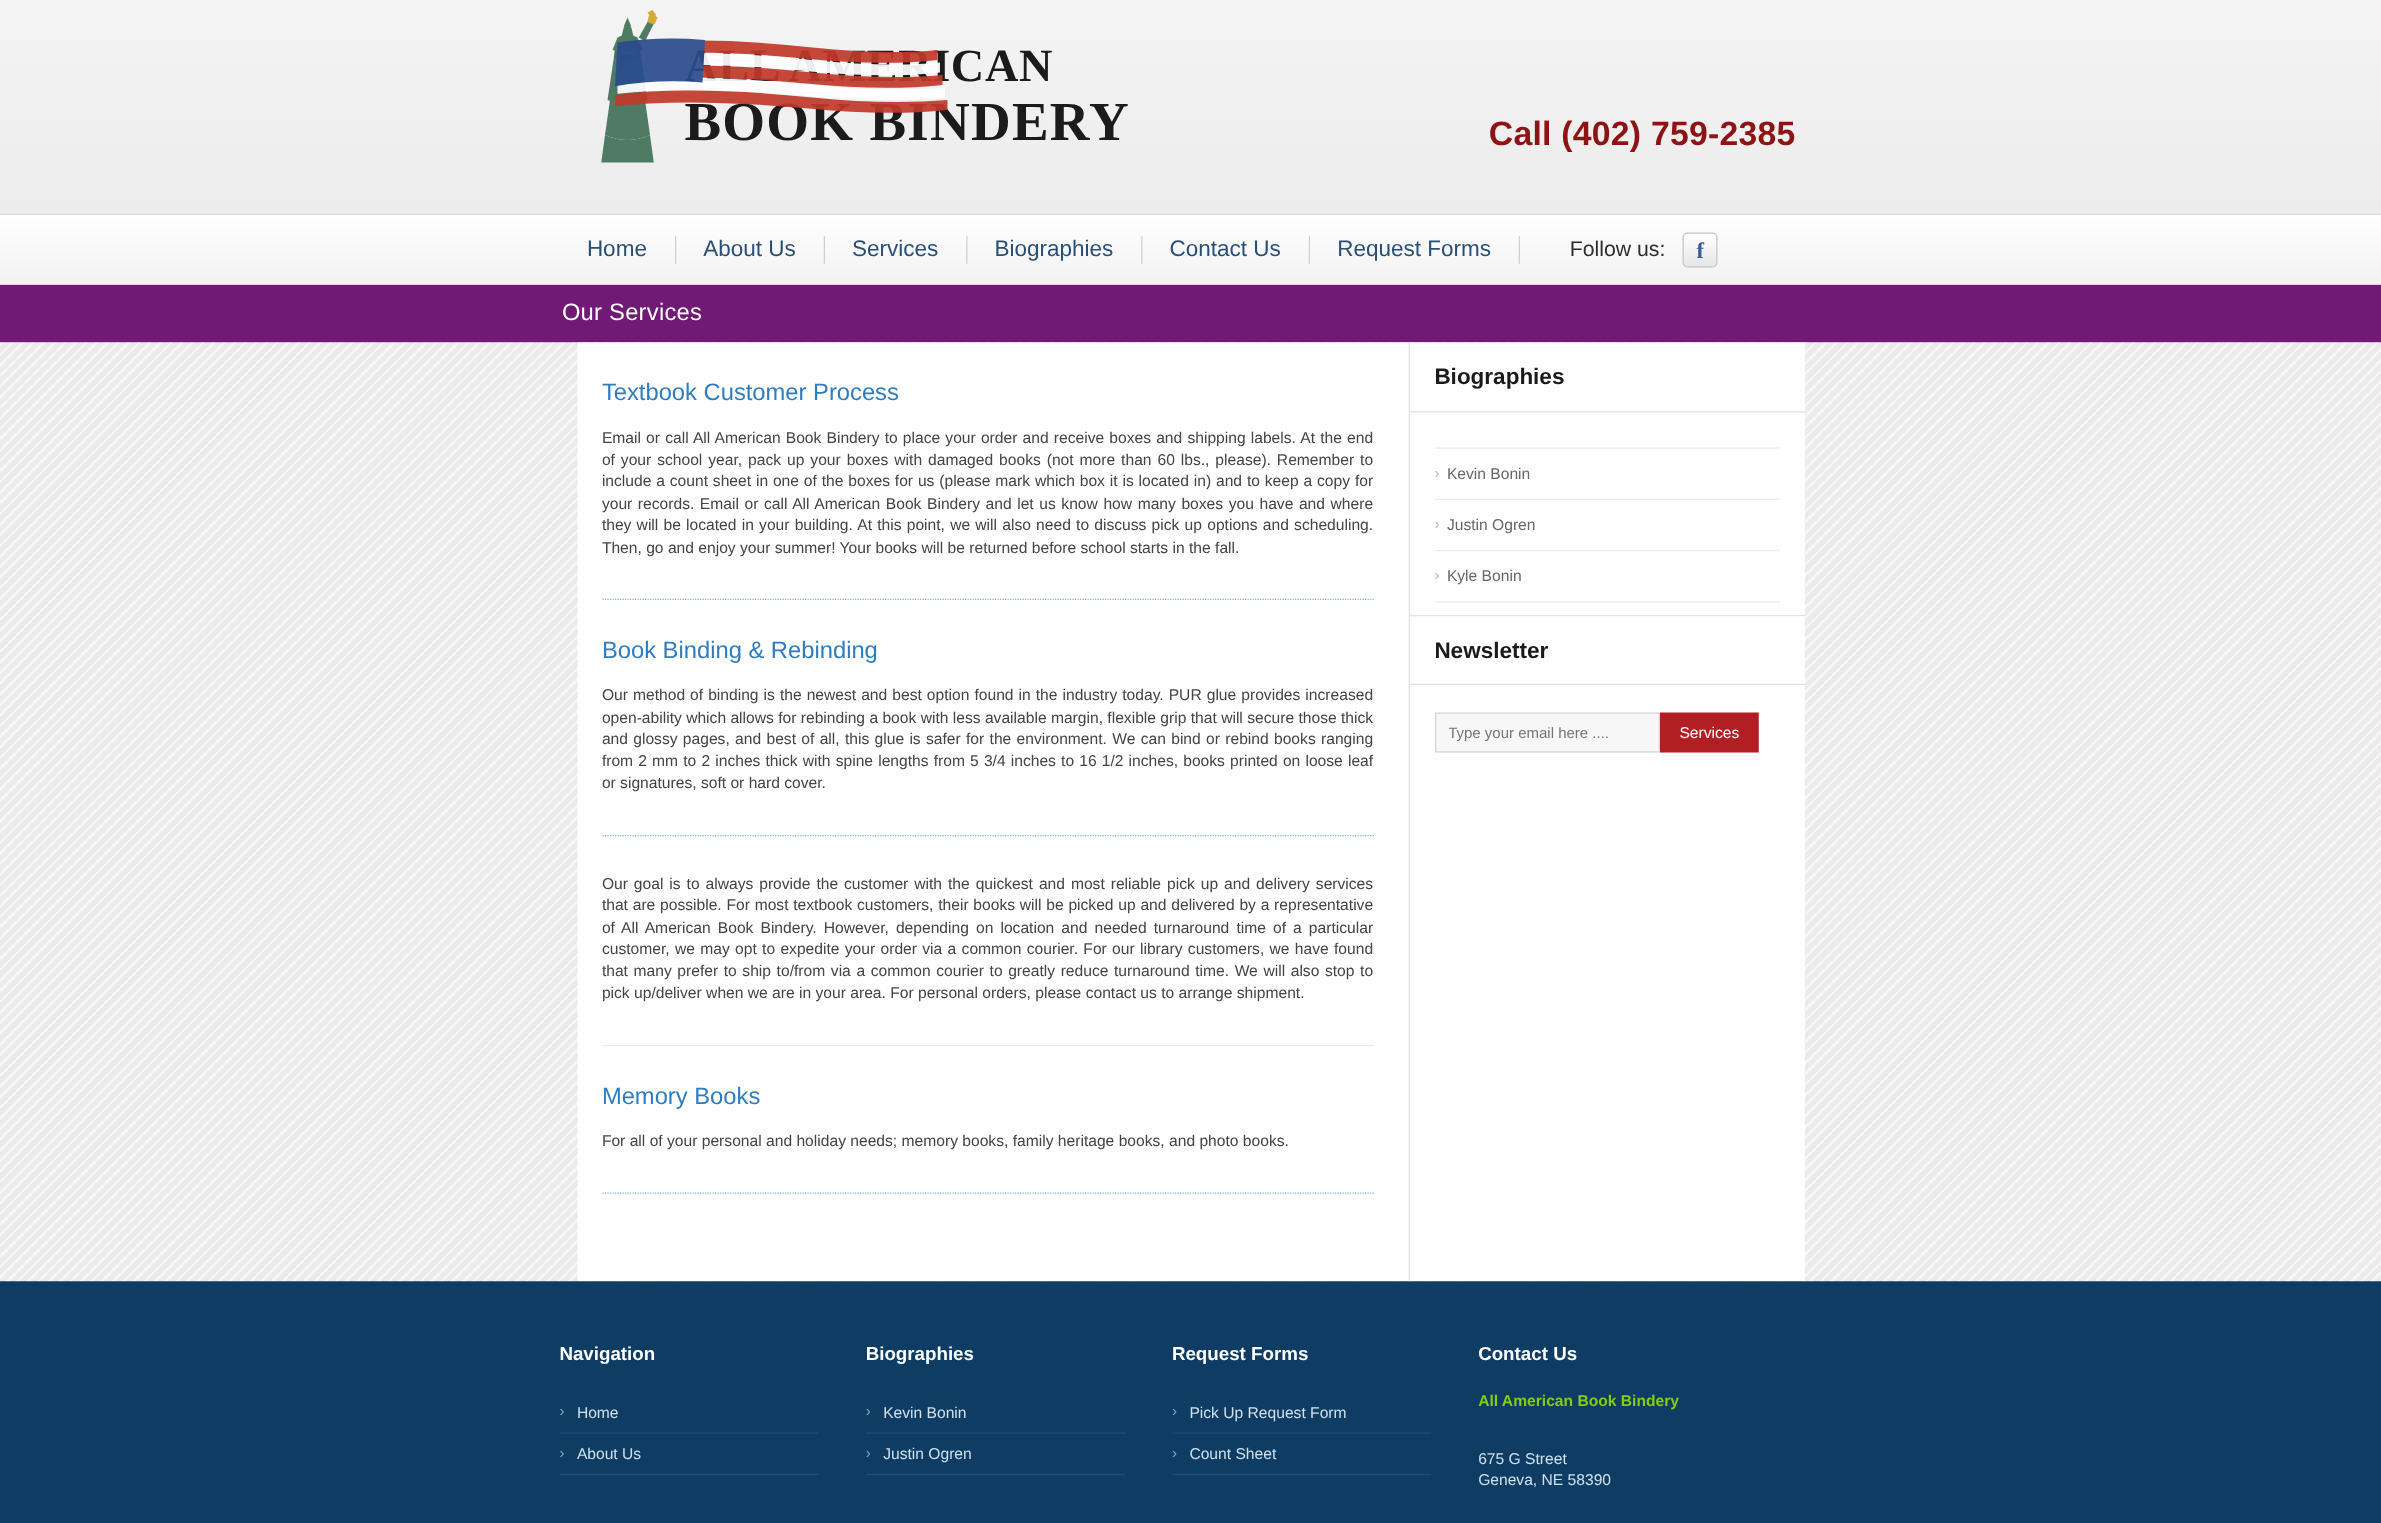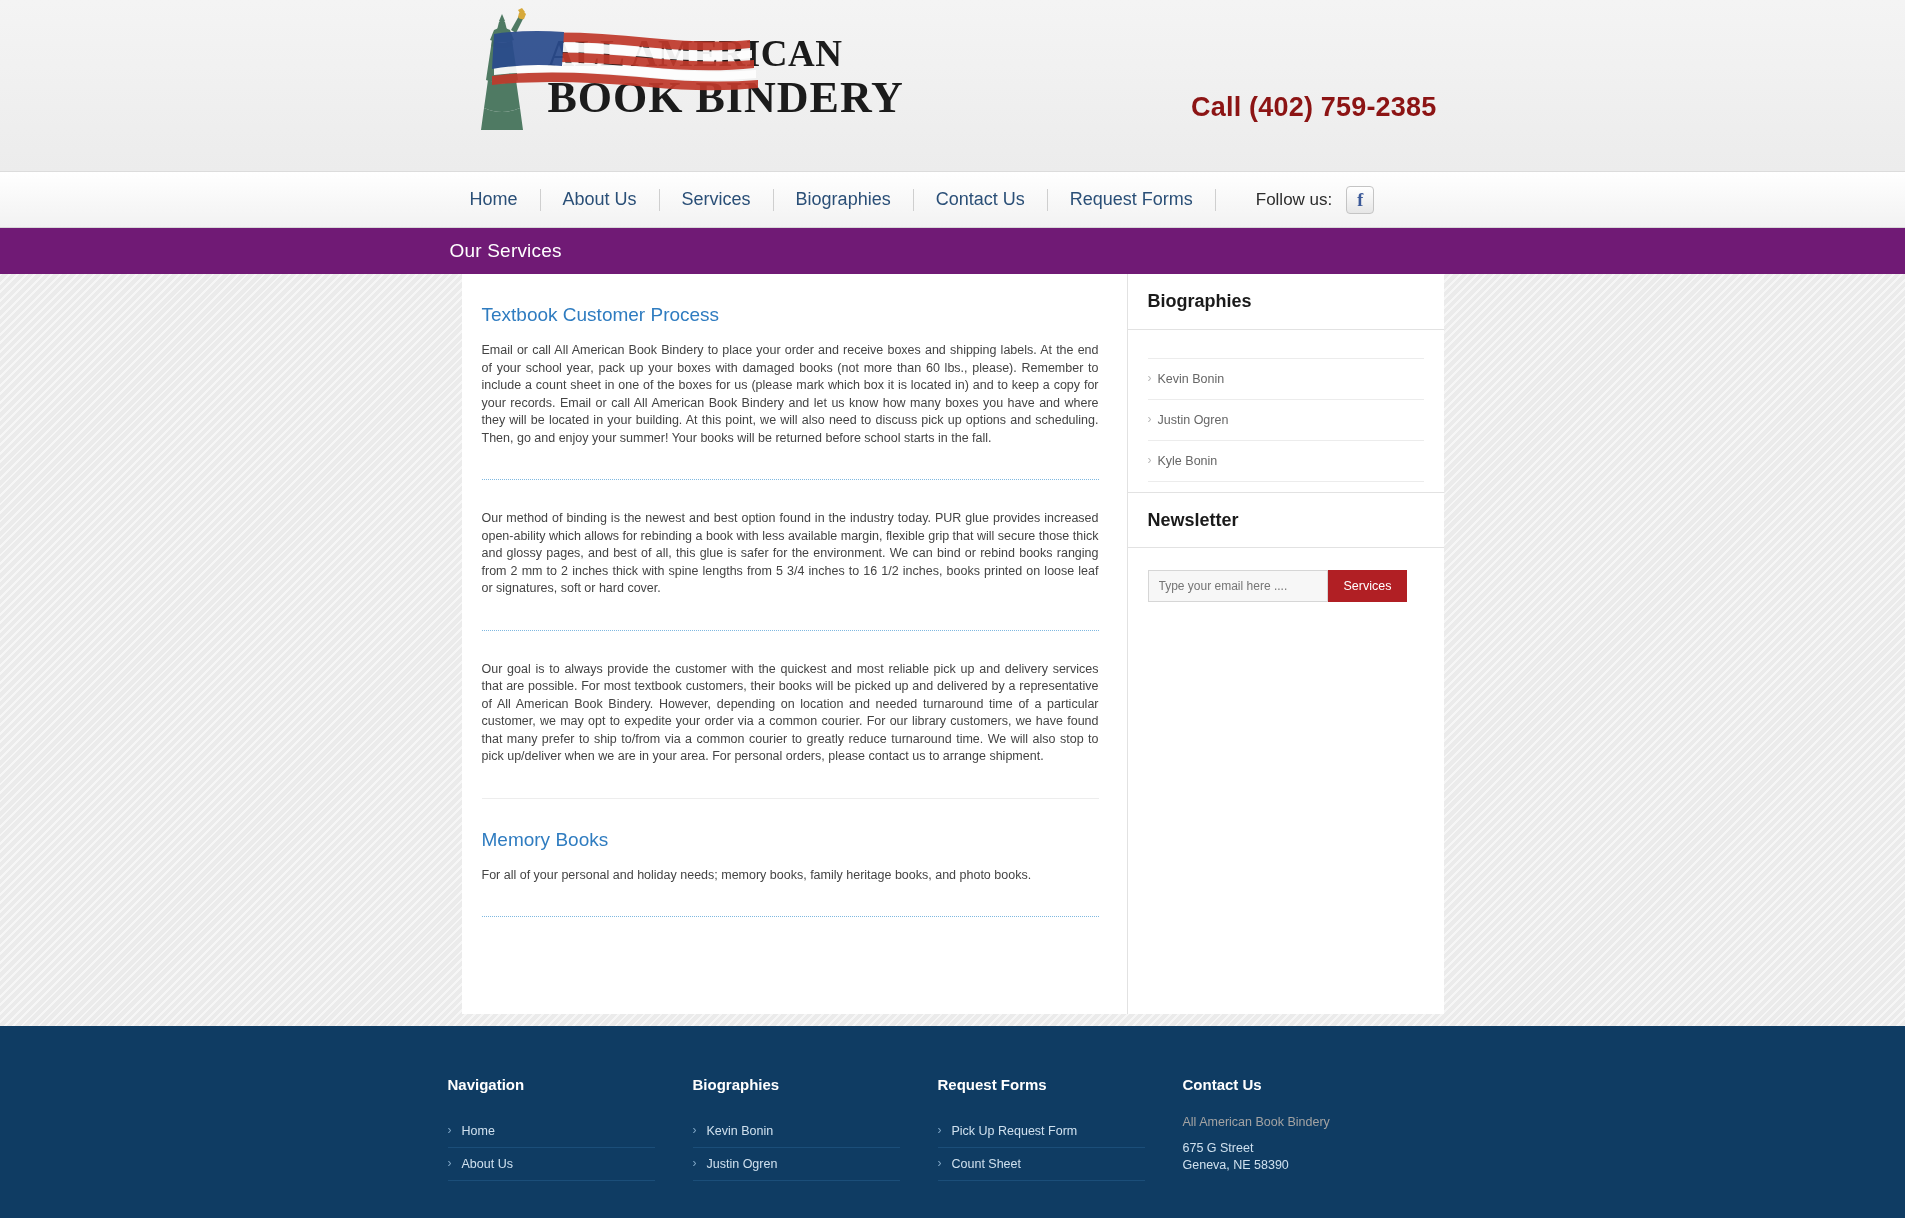--- a/index.html
+++ b/index.html
@@ -81,21 +81,21 @@
 
   
   .title-bar { height:46px; background:#701a75; }
   .title-bar-inner { width:1160px; margin:0 auto; height:100%; display:flex; align-items:center; padding-left:77px; }
   .title-bar-inner h1 { margin:0; font-size:19px; font-weight:normal; color:#fff; letter-spacing:0.2px; }
 
   
   .body-wrap {
     background-color:#ebebeb;
     background-image: repeating-linear-gradient(135deg, rgba(255,255,255,.55) 0 2px, rgba(0,0,0,0) 2px 6px);
-    padding-bottom:12px;
+    padding-bottom:0;
   }
   .content-shell {
     width:982px; margin:0 auto; background:#ffffff; display:flex; min-height:740px;
     box-shadow: 0 0 0 0 rgba(0,0,0,0);
   }
   .main-col { width:665px; padding:30px 28px 40px 20px; }
   .side-col { width:317px; border-left:1px solid #e2e2e2; }
 
   
   .service { padding-bottom: 6px; }
@@ -150,21 +150,21 @@
   }
   .footer-inner { width:1160px; margin:0 auto; display:flex; padding-left:75px; }
   .fcol { width:245px; padding-right:38px; }
   .fcol.contact { width:300px; }
   .fcol h4 { margin:0 0 22px 0; font-size:15px; font-weight:bold; color:#ffffff; }
   .flink {
     position:relative; padding:9px 0 9px 14px; font-size:12.5px; color:#cfe0ee;
     border-bottom:1px solid #1b4e79; cursor:pointer;
   }
   .flink .arrow { position:absolute; left:0; top:8px; color:#7fa6c6; font-size:12px; }
-  .contact-name { font-size:12.5px; font-weight:normal; margin-bottom:11px; color:#a3a3a3; }
+  .contact-name { font-size:12.5px; font-weight:bold; margin-bottom:31px; color:#84cc16; }
   .contact-line { font-size:12.5px; color:#cfe0ee; line-height:17px; }
   .contact-gap { height:14px; }
 </style>
 </head>
 <body>
 
 <div class="page">
 
   <div class="header">
     <div class="header-inner">
@@ -242,20 +242,21 @@
 
       <div class="main-col">
 
         <div class="service">
           <h2>Textbook Customer Process</h2>
           <p>Email or call All American Book Bindery to place your order and receive boxes and shipping labels. At the end of your school year, pack up your boxes with damaged books (not more than 60 lbs., please). Remember to include a count sheet in one of the boxes for us (please mark which box it is located in) and to keep a copy for your records. Email or call All American Book Bindery and let us know how many boxes you have and where they will be located in your building. At this point, we will also need to discuss pick up options and scheduling. Then, go and enjoy your summer! Your books will be returned before school starts in the fall.</p>
         </div>
         <div class="dotted"></div>
 
         <div class="service">
+          <h2>Book Binding &amp; Rebinding</h2>
           <p>Our method of binding is the newest and best option found in the industry today. PUR glue provides increased open-ability which allows for rebinding a book with less available margin, flexible grip that will secure those thick and glossy pages, and best of all, this glue is safer for the environment. We can bind or rebind books ranging from 2 mm to 2 inches thick with spine lengths from 5 3/4 inches to 16 1/2 inches, books printed on loose leaf or signatures, soft or hard cover.</p>
         </div>
         <div class="dotted"></div>
 
         <div class="service">
           <p>Our goal is to always provide the customer with the quickest and most reliable pick up and delivery services that are possible. For most textbook customers, their books will be picked up and delivered by a representative of All American Book Bindery. However, depending on location and needed turnaround time of a particular customer, we may opt to expedite your order via a common courier. For our library customers, we have found that many prefer to ship to/from via a common courier to greatly reduce turnaround time. We will also stop to pick up/deliver when we are in your area. For personal orders, please contact us to arrange shipment.</p>
         </div>
         <div class="dotted" style="border-top:1px solid #ededed;"></div>
 
         <div class="service">

